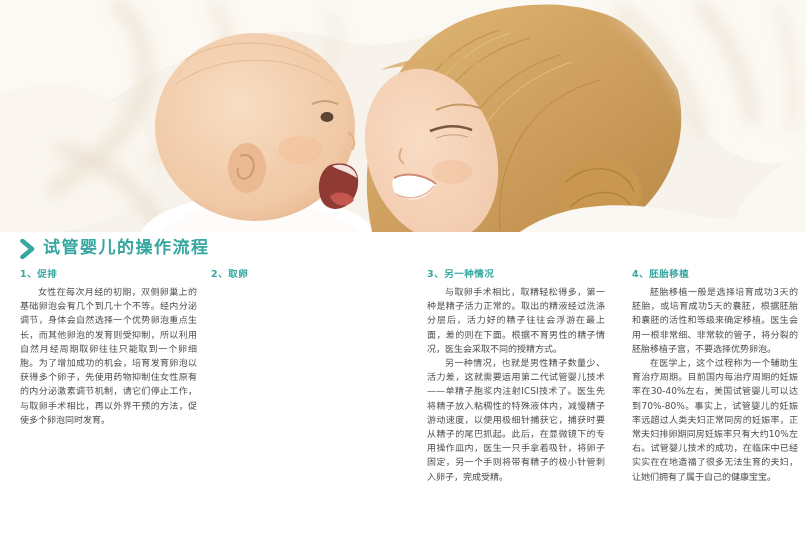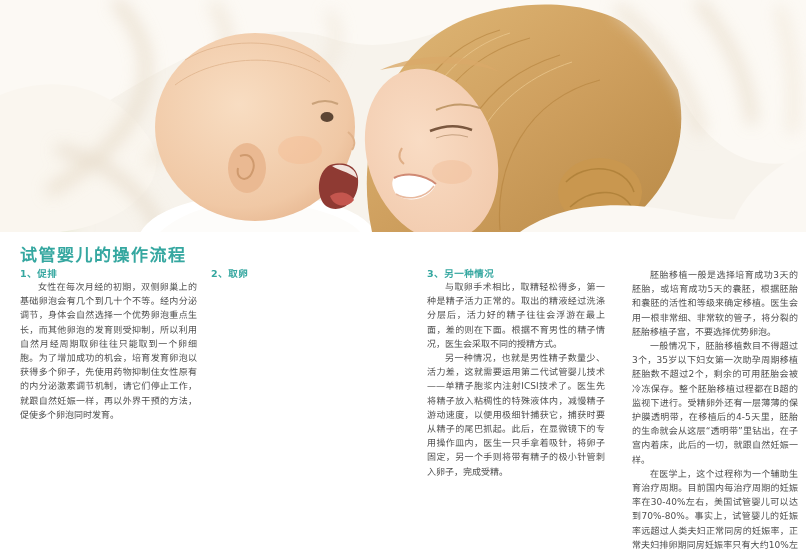--- a/index.html
+++ b/index.html
@@ -5,37 +5,37 @@
   :root { --accent:#35a7a0; --body-text:#4f4f4f; }
   * { box-sizing: border-box; }
   html,body { margin:0; padding:0; }
   body {
     width:806px; height:550px; position:relative; background:#ffffff;
     font-family:"DejaVu Sans","Liberation Sans",sans-serif; overflow:hidden;
   }
   .page { position:absolute; inset:0; }
   .hero { position:absolute; left:0; top:0; width:806px; height:232px; overflow:hidden; }
   .hero svg { display:block; }
-  .title-row { position:absolute; left:20px; top:239px; display:flex; align-items:flex-end; gap:8px; height:24px;flex-direction:column; }
+  .title-row { position:absolute; left:20px; top:239px; display:flex; align-items:flex-start; gap:8px; height:24px; }
   .chevron { width:15px; height:20px; }
   .chevron polyline { stroke:var(--accent); }
   .page-title {
     color:var(--accent); font-size:17px; font-weight:bold; letter-spacing:1.5px; line-height:1;
   }
   .col {
     position:absolute; top:268px; font-size:9px; line-height:14.2px;
     color:var(--body-text); text-align:justify;
   }
   .col1 { left:20px;  width:177px; }
   .col2 { left:211px; width:178px; }
   .col3 { left:427px; width:178px; }
   .col4 { left:632px; width:166px; }
   .col-heading {
     color:var(--accent); font-weight:bold; font-size:9.5px; line-height:12px;
-    letter-spacing:0.5px; text-align:left;
+    margin-bottom:5px; letter-spacing:0.5px; text-align:left;
   }
   .para { margin:0; text-indent:2em; }
 </style>
 </head>
 <body>
 
 <div class="page">
 
   <div class="hero">
     <svg width="806" height="232" viewBox="0 0 806 232" preserveAspectRatio="none">
@@ -140,39 +140,39 @@
   <div class="title-row">
     <svg class="chevron" viewBox="0 0 15 20">
       <polyline points="2.5,2 12,10 2.5,18" fill="none" stroke-width="4.5" stroke-linecap="round" stroke-linejoin="round"></polyline>
     </svg>
     <span class="page-title">试管婴儿的操作流程</span>
   </div>
 
   <div class="col col1">
     <div class="col-heading"><span>1、</span><span>促排</span></div>
     <div class="col-body">
-        <p class="para">女性在每次月经的初期，双侧卵巢上的基础卵泡会有几个到几十个不等。经内分泌调节，身体会自然选择一个优势卵泡重点生长，而其他卵泡的发育则受抑制，所以利用自然月经周期取卵往往只能取到一个卵细胞。为了增加成功的机会，培育发育卵泡以获得多个卵子，先使用药物抑制住女性原有的内分泌激素调节机制，请它们停止工作，就跟自然妊娠一样，再以外界干预的方法，促使多个卵泡同时发育。</p>
+        <p class="para">女性在每次月经的初期，双侧卵巢上的基础卵泡会有几个到几十个不等。经内分泌调节，身体会自然选择一个优势卵泡重点生长，而其他卵泡的发育则受抑制，所以利用自然月经周期取卵往往只能取到一个卵细胞。为了增加成功的机会，培育发育卵泡以获得多个卵子，先使用药物抑制住女性原有的内分泌激素调节机制，请它们停止工作，与取卵手术相比，再以外界干预的方法，促使多个卵泡同时发育。</p>
       </div>
   </div>
 
   <div class="col col2">
     <div class="col-heading"><span>2、</span><span>取卵</span></div>
     <div class="col-body">
       </div>
   </div>
 
   <div class="col col3">
     <div class="col-heading"><span>3、</span><span>另一种情况</span></div>
     <div class="col-body">
         <p class="para">与取卵手术相比，取精轻松得多，第一种是精子活力正常的。取出的精液经过洗涤分层后，活力好的精子往往会浮游在最上面，差的则在下面。根据不育男性的精子情况，医生会采取不同的授精方式。</p>
         <p class="para">另一种情况，也就是男性精子数量少、活力差，这就需要运用第二代试管婴儿技术——单精子胞浆内注射ICSI技术了。医生先将精子放入粘稠性的特殊液体内，减慢精子游动速度，以便用极细针捕获它，捕获时要从精子的尾巴抓起。此后，在显微镜下的专用操作皿内，医生一只手拿着吸针，将卵子固定，另一个手则将带有精子的极小针管刺入卵子，完成受精。</p>
       </div>
   </div>
 
   <div class="col col4">
+    <div class="col-heading"><span>4、</span><span>胚胎移植</span></div>
     <div class="col-body">
         <p class="para">胚胎移植一般是选择培育成功3天的胚胎，或培育成功5天的囊胚，根据胚胎和囊胚的活性和等级来确定移植。医生会用一根非常细、非常软的管子，将分裂的胚胎移植子宫，不要选择优势卵泡。</p>
-        <p class="para">一般情况下，胚胎移植数目不得超过3个，35岁以下妇女第一次助孕周期移植胚胎数不超过2个，剩余的可用胚胎会被冷冻保存。整个胚胎移植过程都在B超的监视下进行。受精卵外还有一层薄薄的保护膜透明带，在移植后的4-5天里，胚胎的生命就会从这层“透明带”里钻出，在子宫内着床，此后的一切，就跟自然妊娠一样。</p>
         <p class="para">在医学上，这个过程称为一个辅助生育治疗周期。目前国内每治疗周期的妊娠率在30-40%左右，美国试管婴儿可以达到70%-80%。事实上，试管婴儿的妊娠率远超过人类夫妇正常同房的妊娠率，正常夫妇排卵期同房妊娠率只有大约10%左右。试管婴儿技术的成功，在临床中已经实实在在地造福了很多无法生育的夫妇，让她们拥有了属于自己的健康宝宝。</p>
       </div>
   </div>
 
 </div>
 
 </body></html>

